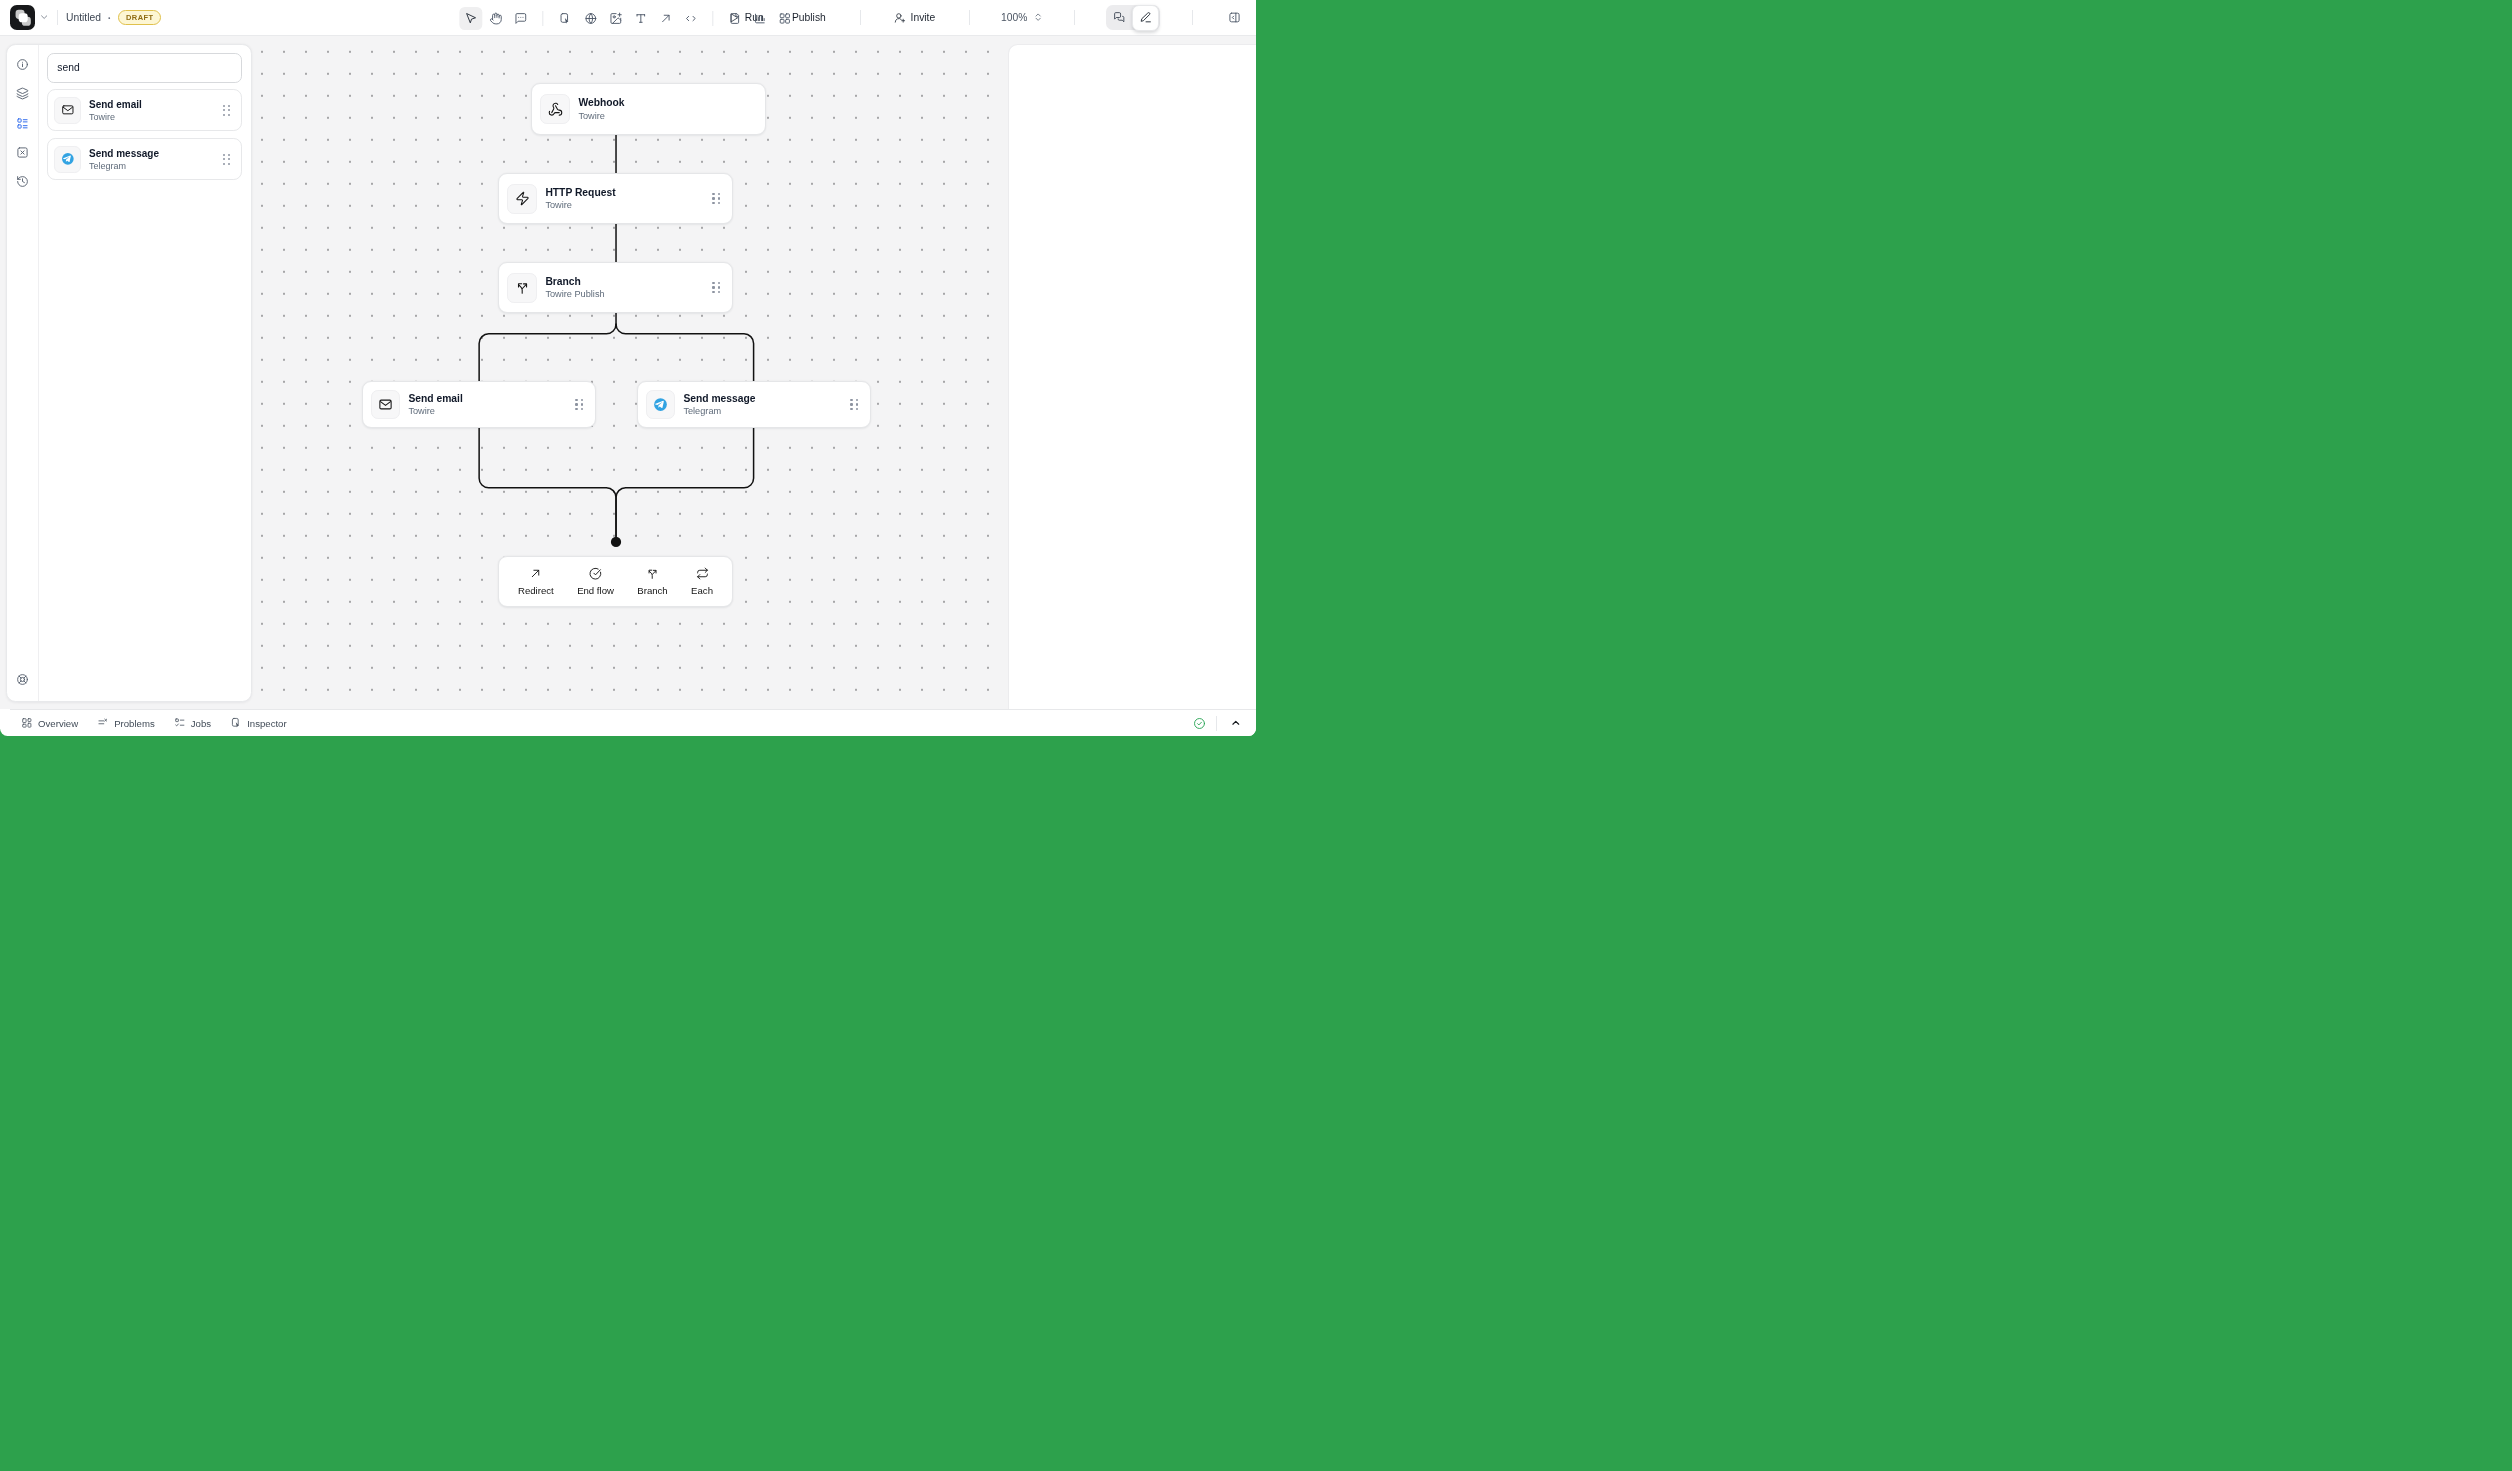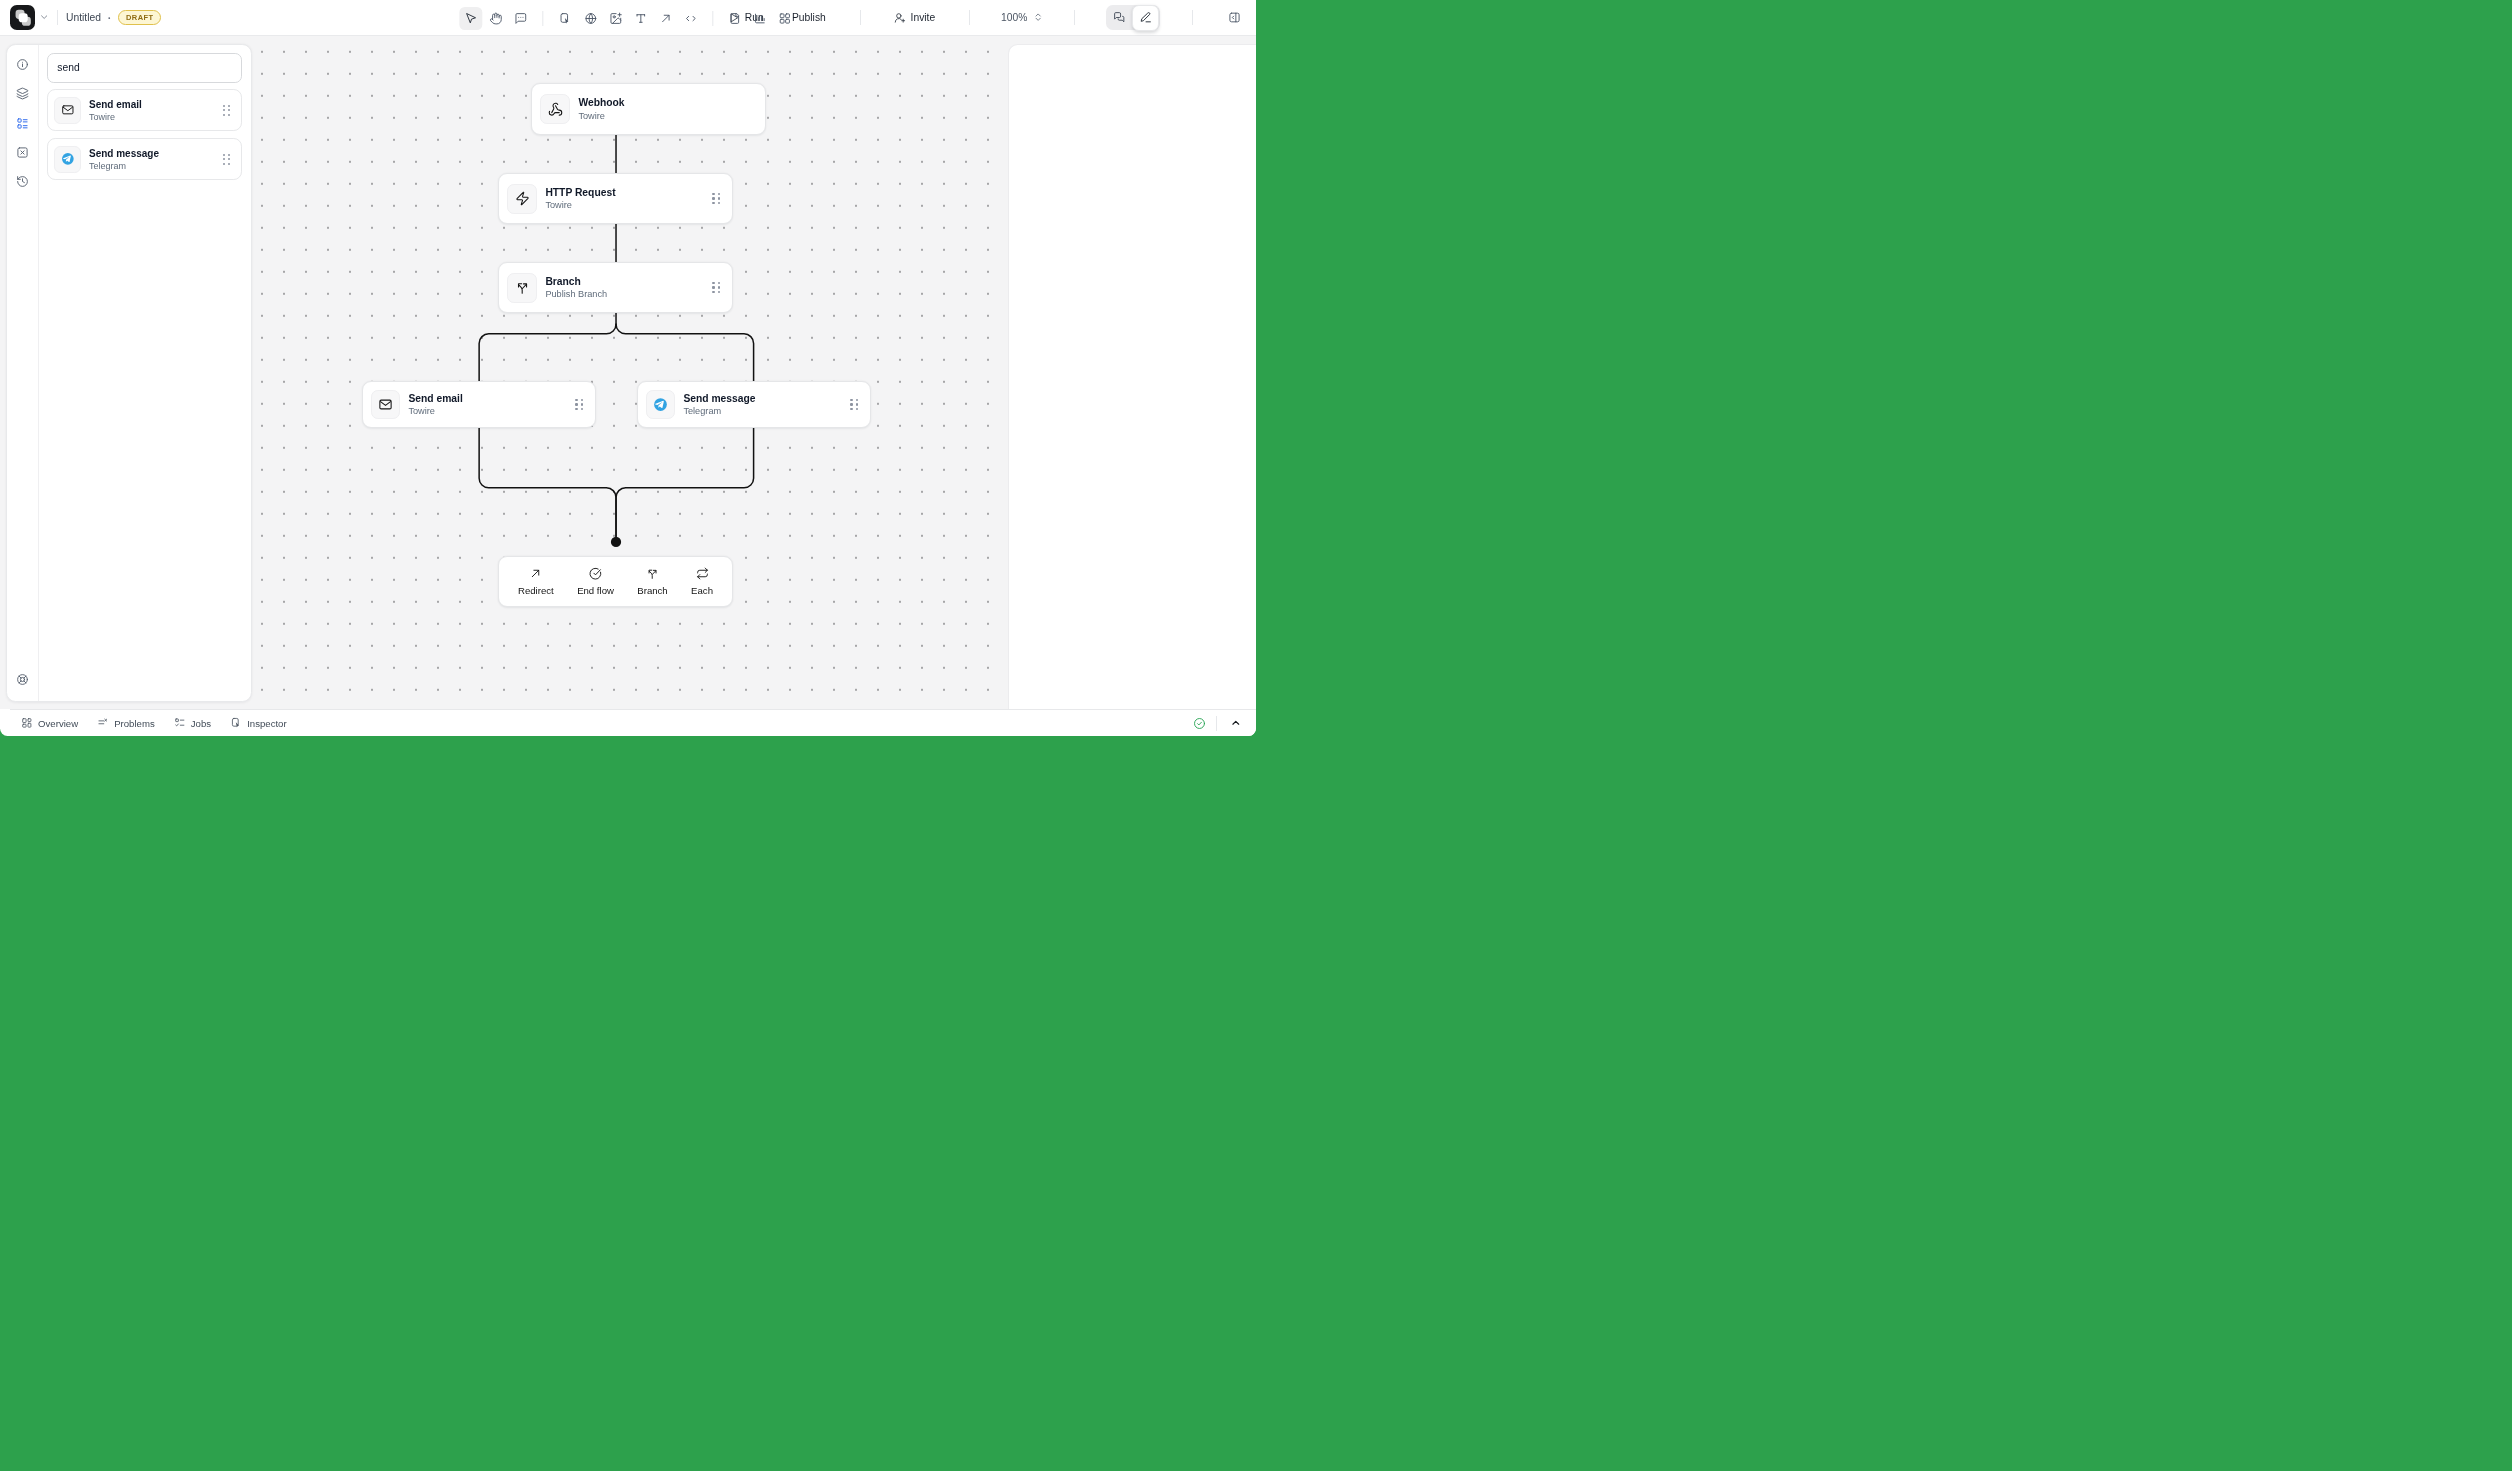--- a/index.html
+++ b/index.html
@@ -312,21 +312,21 @@
       <div class="nico">
         <svg class="ic" viewBox="0 0 24 24">
             <path d="M11.5 21v-5.2c0-2-.6-3.1-2-4.5L6 7.7"></path>
             <path d="M5.6 11V5.9h5.1"></path>
             <path d="m11.8 13.6 6.3-6.6"></path>
             <path d="M13.6 6.2h4.9v4.9"></path>
           </svg>
       </div>
       <div>
         <div class="ntitle">Branch</div>
-        <div class="nsub">Publish Branch</div>
+        <div class="nsub">Towire Publish</div>
       </div>
       <div class="handle">
           <i></i>
           <i></i>
           <i></i>
           <i></i>
           <i></i>
           <i></i>
         </div>
     </div>

